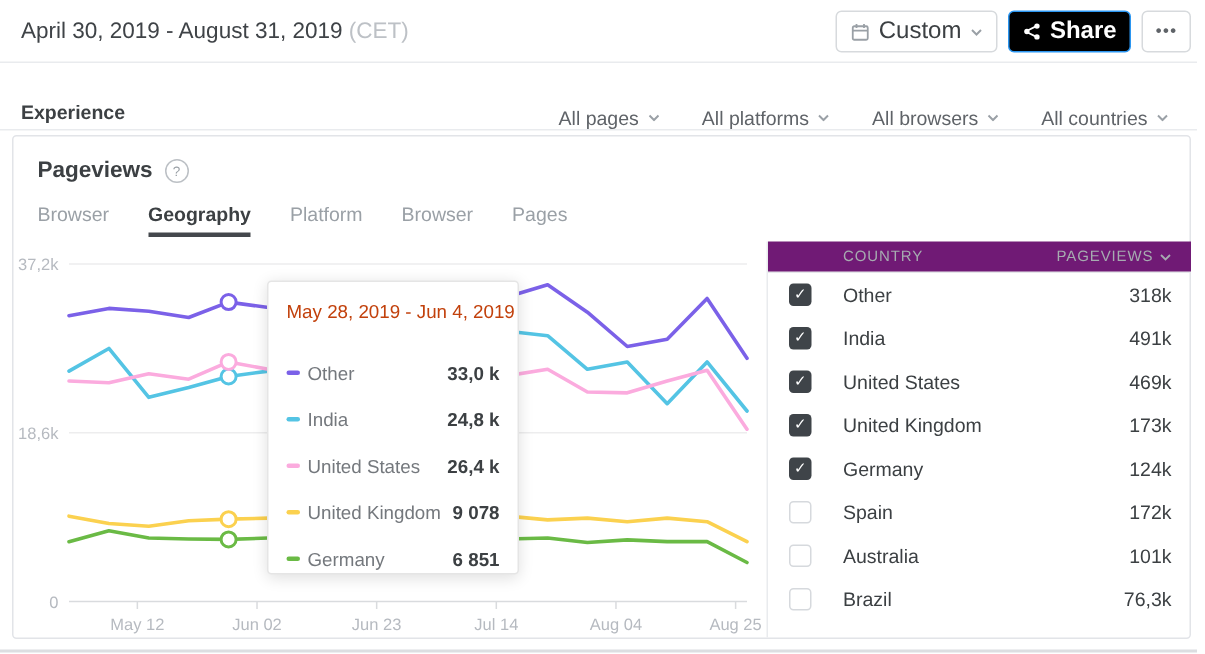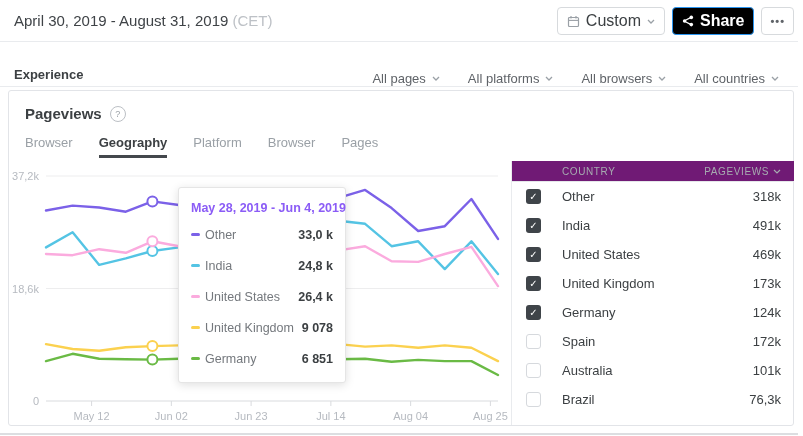--- a/index.html
+++ b/index.html
@@ -36,21 +36,21 @@
              font-size:9px;display:flex;align-items:center;justify-content:center;cursor:pointer;}
   .panel-tabs{position:absolute;left:16px;top:44px;display:flex;gap:26px;}
   .panel-tab{font-size:13px;color:#9aa0a6;padding-bottom:8px;cursor:pointer;}
   .panel-tab.active{color:#3c4043;font-weight:bold;border-bottom:3px solid #44484d;padding-bottom:5px;}
 
   
   .chart-wrap{position:absolute;left:0;top:70px;width:502px;height:266px;}
   .tooltip{position:absolute;left:169px;top:96px;width:168px;height:196px;background:#fff;
            border:1px solid #e5e5e5;border-radius:3px;box-shadow:0 2px 10px rgba(0,0,0,.13);
            padding:13px 12px 0 12px;box-sizing:border-box;z-index:6;}
-  .tt-title{font-size:12.5px;font-weight:bold;color:#8b5cf6;white-space:nowrap;margin-bottom:4px;}
+  .tt-title{font-size:12.5px;font-weight:normal;color:#c2410c;white-space:nowrap;margin-bottom:18px;}
   .tt-row{display:flex;align-items:center;height:31px;font-size:12.5px;color:#74787d;white-space:nowrap;}
   .tt-swatch{width:9px;height:3px;border-radius:2px;margin-right:5px;flex:0 0 auto;}
   .tt-value{margin-left:auto;font-weight:bold;color:#3c4043;padding-left:4px;}
 
   
   .side-table{position:absolute;left:502px;top:70px;width:283px;height:264px;border-left:1px solid #e9ebee;box-sizing:border-box;}
   .table-head{height:21px;background:#701a75;border-bottom:1px solid #e5e7ea;display:flex;align-items:center;
               font-size:10px;letter-spacing:.6px;color:#a6abb0;padding:0 13px 0 50px;box-sizing:border-box;}
   .th-pageviews{margin-left:auto;display:flex;align-items:center;gap:4px;cursor:pointer;}
   .th-country{cursor:pointer;}

